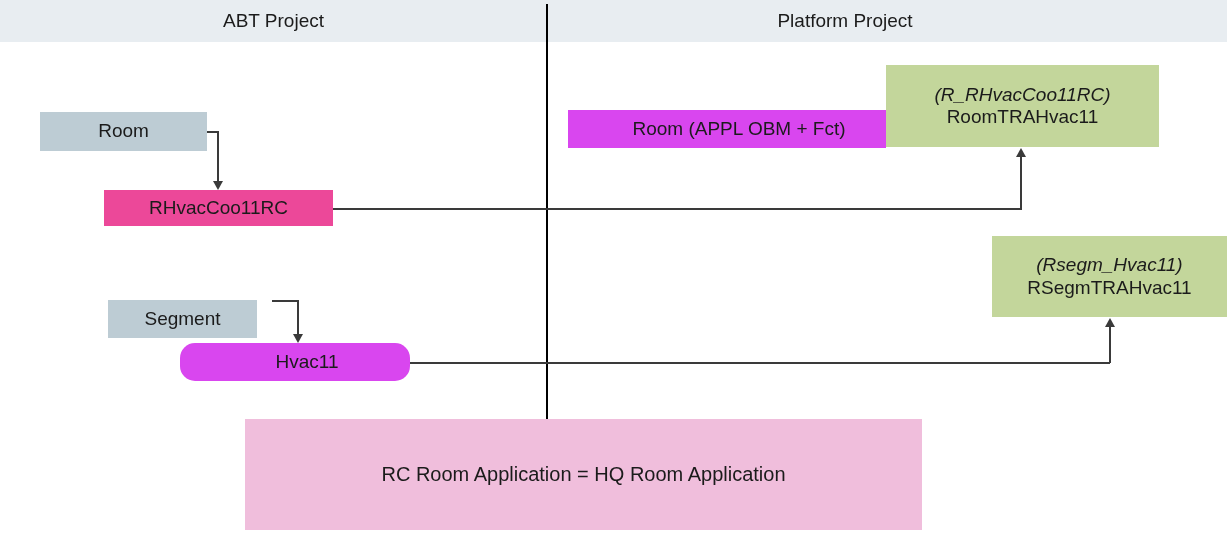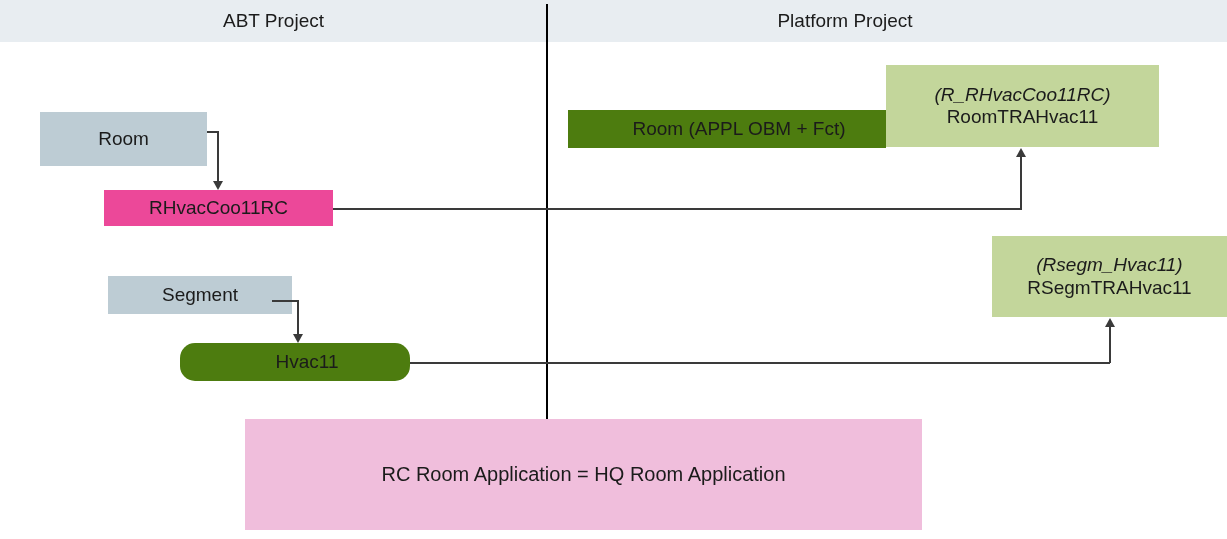--- a/index.html
+++ b/index.html
@@ -63,28 +63,28 @@
     white-space: nowrap;
     line-height: 1.18;
   }
   .node .sub {
     font-style: italic;
     font-size: 19px;
   }
 
   .n-blue  { background: #bdccd4; }
   .n-peach { background: #ec4899; }
-  .n-lgreen{ background: #4d7c0f; padding-left: 24px; }
+  .n-lgreen{ background: #d946ef; padding-left: 24px; }
   .n-dgreen{ background: #c3d69b; }
   .n-pink  { background: #f0bedc; }
 
   
-  #node-room          { left: 40px;  top: 112px; width: 167px; height: 54px; }
+  #node-room          { left: 40px;  top: 112px; width: 167px; height: 39px; }
   #node-rhvac         { left: 104px; top: 190px; width: 229px; height: 36px; }
-  #node-segment       { left: 108px; top: 276px; width: 184px; height: 38px; }
+  #node-segment       { left: 108px; top: 300px; width: 149px; height: 38px; }
   #node-hvac11        { left: 180px; top: 343px; width: 230px; height: 38px; border-radius: 15px; }
 
   #node-room-appl     { left: 568px; top: 110px; width: 318px; height: 38px; }
   #node-roomtra       { left: 886px; top: 65px;  width: 273px; height: 82px; }
   #node-segment-appl  { left: 653px; top: 278px; width: 339px; height: 39px; }
   #node-rsegmtra      { left: 992px; top: 236px; width: 235px; height: 81px; }
 
   #node-pink          { left: 245px; top: 419px; width: 677px; height: 111px; font-size: 20px; }
 
   

